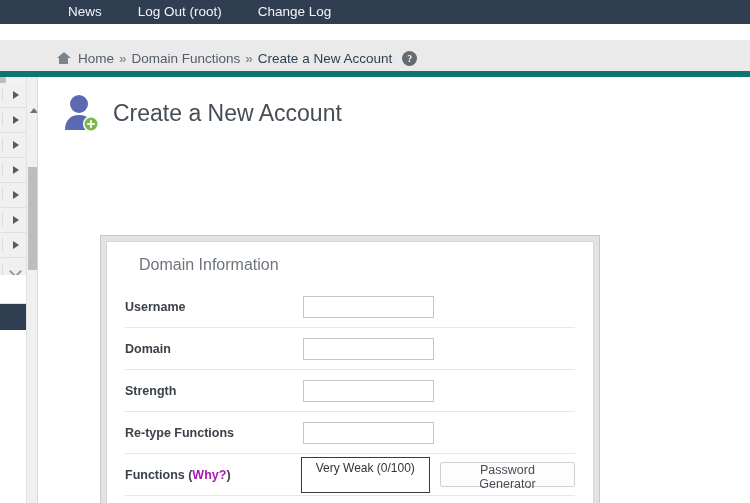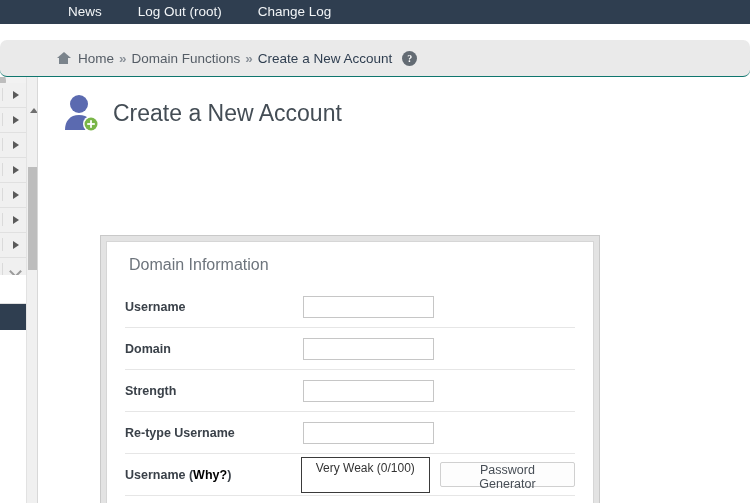--- a/index.html
+++ b/index.html
@@ -40,23 +40,22 @@
     white-space: nowrap;
     cursor: pointer;
   }
 
   
   .crumbbar {
     position: absolute;
     left: 0; top: 40px;
     width: 750px; height: 37px;
     background: #eaeaea;
-    border-bottom: 1px solid #0f766e;
-    box-sizing: border-box;
-    border-radius: 7px;
+    border-bottom: 6px solid #0f766e;
+    box-sizing: border-box;
   }
   .crumbs {
     position: absolute;
     left: 56px; top: 0;
     height: 36px;
     display: flex;
     align-items: center;
     gap: 5px;
     font-size: 13.5px;
     color: #555d66;
@@ -241,39 +240,39 @@
     height: 100%;
     padding: 14px 18px 8px 18px;
   }
   #panel-domain {
     left: 62px; top: 158px;
     width: 500px; height: 306px;
   }
   .panel-legend {
     font-size: 16px;
     color: #6d747c;
-    margin: 0 0 12px 4px;
+    margin: 0 0 12px 14px;
   }
 
   .form-row {
     display: flex;
     align-items: center;
     height: 41px;
     border-bottom: 1px solid #e6e6e6;
   }
   .form-row:last-child { border-bottom: none; }
   .form-label {
     width: 178px;
     font-size: 12.5px;
     font-weight: bold;
     color: #3a4149;
     white-space: nowrap;
   }
   .form-label a {
-    color: #000000;
+    color: #a21caf;
     text-decoration: none;
     cursor: pointer;
   }
   .txt-input {
     width: 131px; height: 22px;
     border: 1px solid #c6c6c6;
     background: #ffffff;
     box-sizing: border-box;
     font-family: "Liberation Sans", sans-serif;
     font-size: 12px;
@@ -407,26 +406,26 @@
         <div class="form-label">Domain</div>
         <input class="txt-input" type="text" placeholder="" style="">
       </div>
 
       <div class="form-row">
         <div class="form-label">Strength</div>
         <input class="txt-input" type="password" placeholder="" style="">
       </div>
 
       <div class="form-row">
-        <div class="form-label">Re-type Username</div>
+        <div class="form-label">Re-type Functions</div>
         <input class="txt-input" type="password" placeholder="" style="">
       </div>
 
       <div class="form-row">
-        <div class="form-label"><span>Username (</span><a>Why?</a><span>)</span></div>
+        <div class="form-label"><span>Functions (</span><a>Why?</a><span>)</span></div>
         <div class="strength-box">Very Weak (0/100)</div>
         <button class="btn">Password Generator</button>
       </div>
 
       <div class="form-row">
         
         
       </div>
     </div>
   </div>

